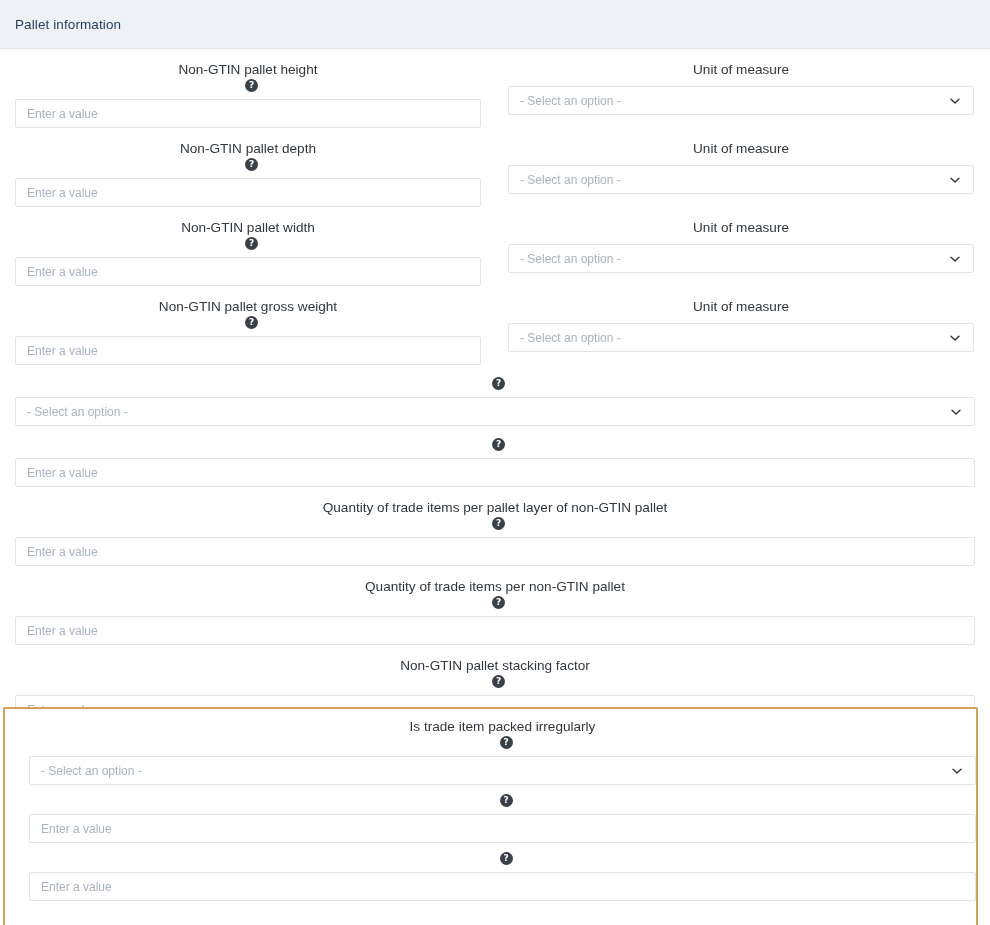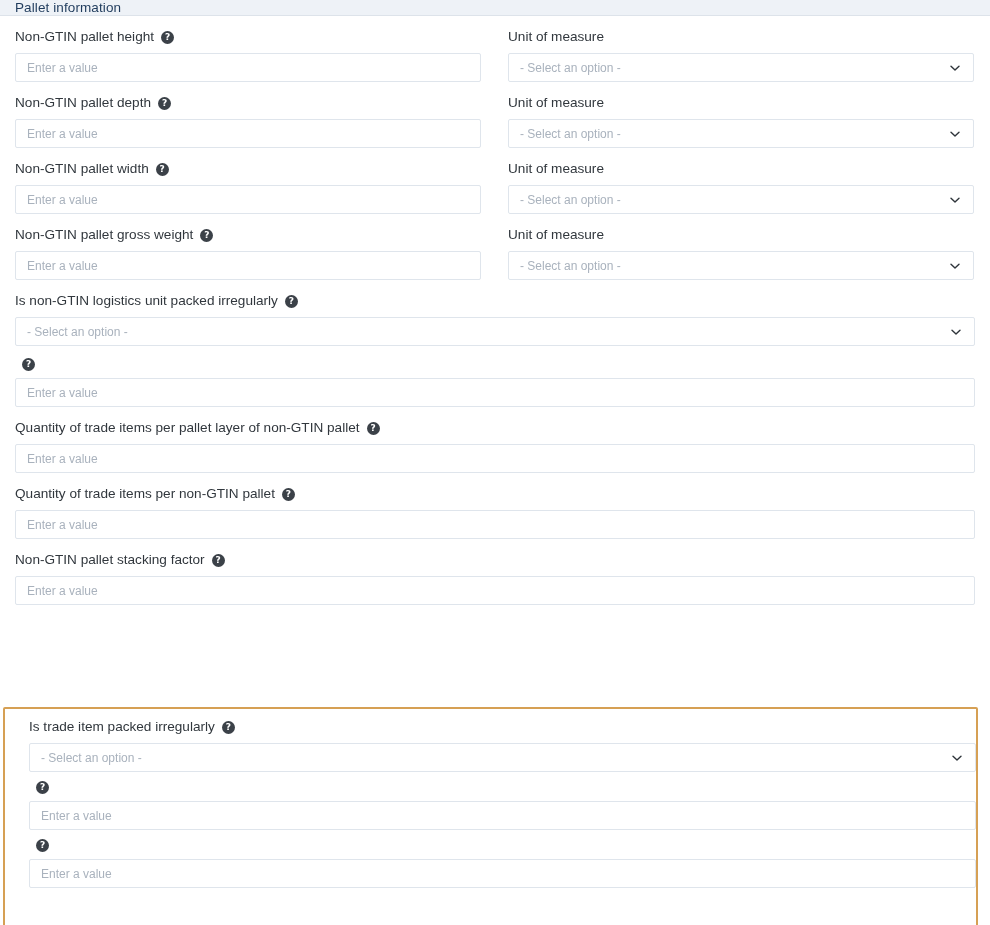--- a/index.html
+++ b/index.html
@@ -12,21 +12,21 @@
     width: 990px;
     height: 925px;
     font-family: "Liberation Sans", sans-serif;
     color: #333940;
     overflow: hidden;
     position: relative;
   }
 
   
   .panel-header {
-    height: 16px;
+    height: 49px;
     background: #eef2f7;
     border-bottom: 1px solid #dde3ea;
     display: flex;
     align-items: center;
     padding-left: 15px;
   }
   .panel-header-title {
     font-size: 13.5px;
     color: #1f3b5c;
     letter-spacing: 0.1px;
@@ -56,20 +56,21 @@
   .field:first-child { margin-top: 12px; }
 
   .field-label {
     display: flex;
     align-items: center;
     font-size: 13.6px;
     color: #31373d;
     line-height: 18px;
     margin-bottom: 7px;
     white-space: nowrap;
+    flex-direction: column;
   }
 
   .help-icon {
     display: inline-flex;
     align-items: center;
     justify-content: center;
     width: 13px;
     height: 13px;
     border-radius: 50%;
     background: #3b4148;
@@ -257,21 +258,20 @@
           </span>
         </div>
       </div>
     </div>
   </div>
 
   <div class="row-two">
     <div class="col-full">
       <div class="field">
         <div class="field-label">
-          <span>Is non-GTIN logistics unit packed irregularly</span>
           <span class="help-icon">?</span>
         </div>
         <div class="control select">
           <span class="placeholder">- Select an option -</span>
           <span class="chevron">
             <svg width="14" height="14" viewBox="0 0 14 14">
                 <path d="M3 5.2 L7 9 L11 5.2" fill="none" stroke="#2f353b" stroke-width="1.4" stroke-linecap="round" stroke-linejoin="round"></path>
               </svg>
           </span>
         </div>

